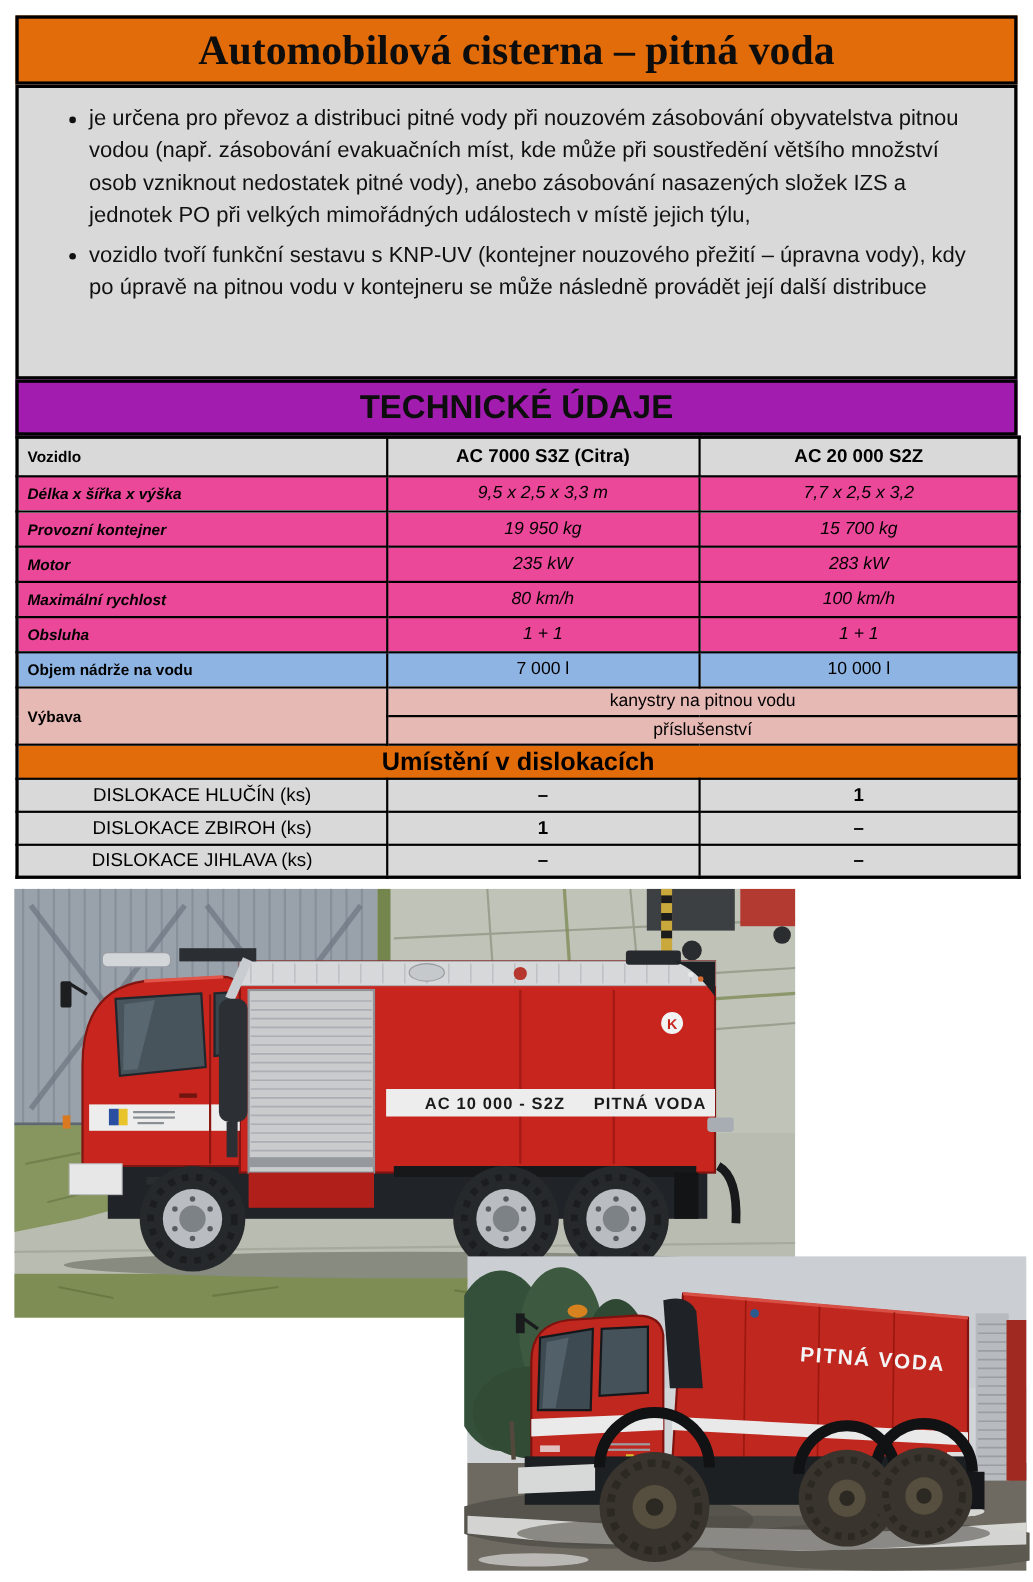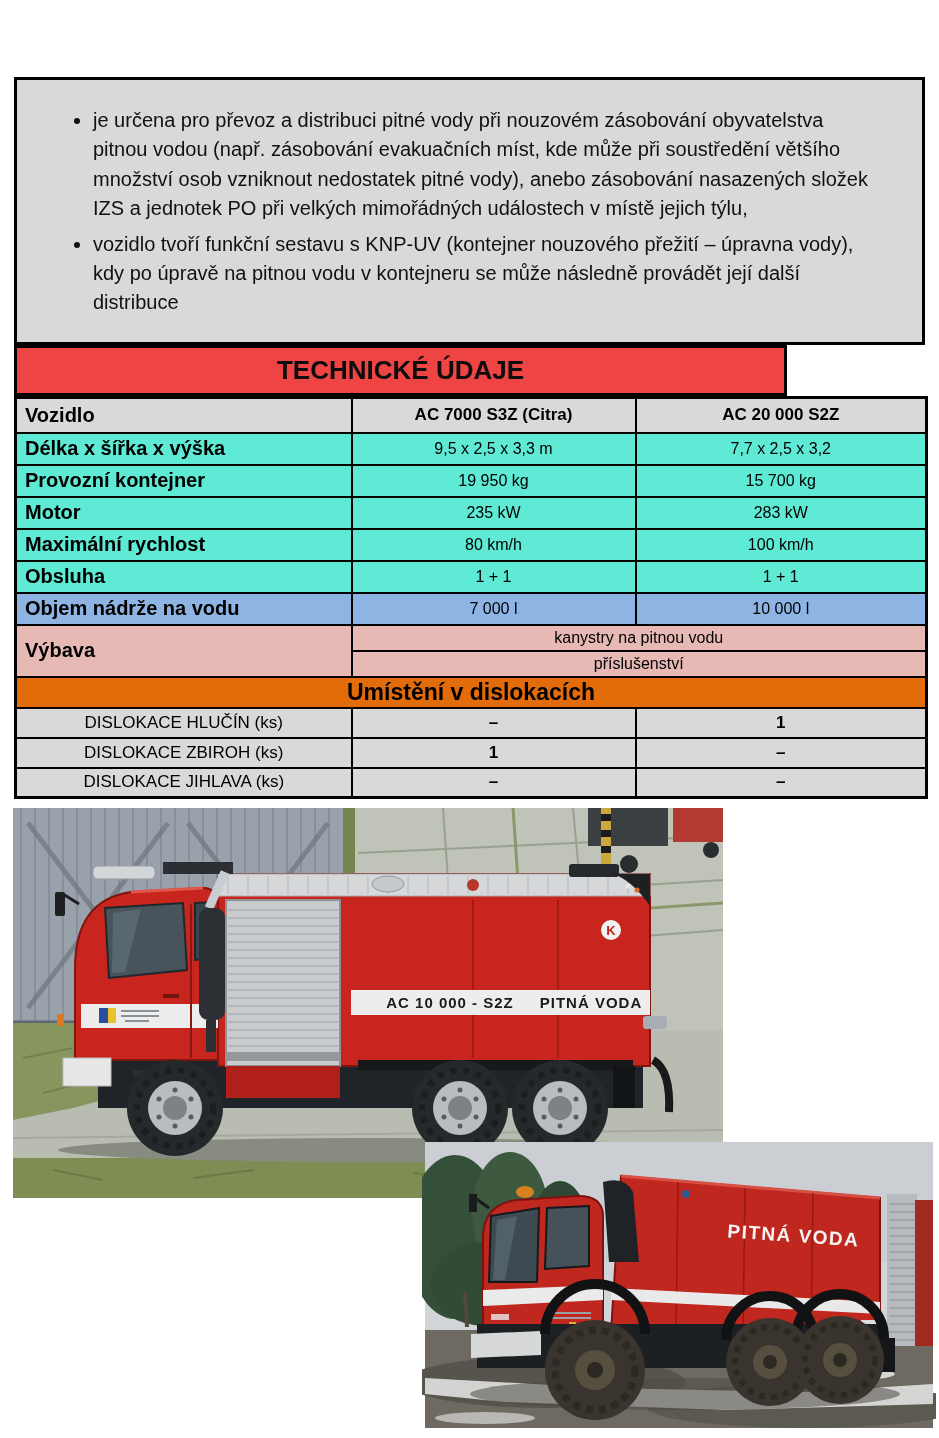--- a/index.html
+++ b/index.html
@@ -6,50 +6,51 @@
   .sheet{position:relative;width:939px;height:1438px;background:#ffffff;overflow:hidden;
          font-family:"Liberation Sans",sans-serif;color:#000;}
   *{box-sizing:border-box;}
 
   .title-bar{position:absolute;left:14px;top:14px;width:911px;height:63px;
     background:#E36C0A;border:3px solid #000;display:flex;align-items:center;justify-content:center;
     font-family:"Liberation Serif",serif;font-weight:bold;font-size:38px;color:#0d0d0d;}
 
   .intro-box{position:absolute;left:14px;top:77px;width:911px;height:268px;
     background:#D9D9D9;border:3px solid #000;padding:14px 36px 8px 30px;}
-  .intro-box ul{margin:12px;padding-left:34px;}
+  .intro-box ul{margin:0;padding-left:34px;}
   .intro-box li{font-size:20px;line-height:1.47;margin-bottom:6px;color:#111;}
 
-  .tech-bar{position:absolute;left:14px;top:345px;width:773px;height:51px;
-    background:#ef4444;border:3px solid #000;display:flex;align-items:center;justify-content:center;
-    font-weight:bold;font-size:26px;color:#0d0d0d;}
+  .tech-bar{position:absolute;left:14px;top:345px;width:911px;height:51px;
+    background:#a21caf;border:3px solid #000;display:flex;align-items:center;justify-content:center;
+    font-weight:bold;font-size:30px;color:#0d0d0d;}
 
   table.spec{position:absolute;left:14px;top:396px;width:911px;border-collapse:collapse;
     table-layout:fixed;border:3px solid #000;}
   table.spec td{border:2px solid #000;padding:0 8px;overflow:hidden;white-space:nowrap;}
   col.c1{width:336px;} col.c2{width:284px;} col.c3{width:291px;}
   tr.vh{height:35px;} tr.dr{height:32px;} tr.sub{height:26px;} tr.ob{height:31px;} tr.dl{height:30px;}
-  td.lbl{font-weight:bold;font-size:20px;text-align:left;}
+  td.lbl{font-weight:bold;font-size:14px;text-align:left;}
   td.val{font-size:16px;text-align:center;margin-top:36px;}
   td.valb{font-size:17px;text-align:center;font-weight:bold;}
   td.dlbl{font-weight:normal;font-size:17px;text-align:center;}
-  .grey{background:#D9D9D9;} .green{background:#5eead4;} .blue{background:#8DB4E2;}
+  .grey{background:#D9D9D9;} .green{background:#ec4899;font-style:italic;} .blue{background:#8DB4E2;}
   .pink{background:#E7B9B5;} .orangecell{background:#E36C0A;}
   td.section{font-weight:bold;font-size:23px;text-align:center;}
 
   .photo{position:absolute;display:block;}
   .photo1{left:13px;top:808px;width:710px;height:390px;z-index:1;}
   .photo2{left:422px;top:1142px;width:514px;height:286px;z-index:2;}
   .photo svg{display:block;width:100%;height:100%;}
 </style>
 </head>
 <body>
 
 <div class="sheet">
 
+  <div class="title-bar">Automobilová cisterna – pitná voda</div>
 
   <div class="intro-box">
     <ul>
       <li>je určena pro převoz a distribuci pitné vody při nouzovém zásobování obyvatelstva pitnou vodou (např. zásobování evakuačních míst, kde může při soustředění většího množství osob vzniknout nedostatek pitné vody), anebo zásobování nasazených složek IZS a jednotek PO při velkých mimořádných událostech v místě jejich týlu,</li>
       <li>vozidlo tvoří funkční sestavu s KNP-UV (kontejner nouzového přežití – úpravna vody), kdy po úpravě na pitnou vodu v kontejneru se může následně provádět její další distribuce</li>
     </ul>
   </div>
 
   <div class="tech-bar">TECHNICKÉ ÚDAJE</div>
 

